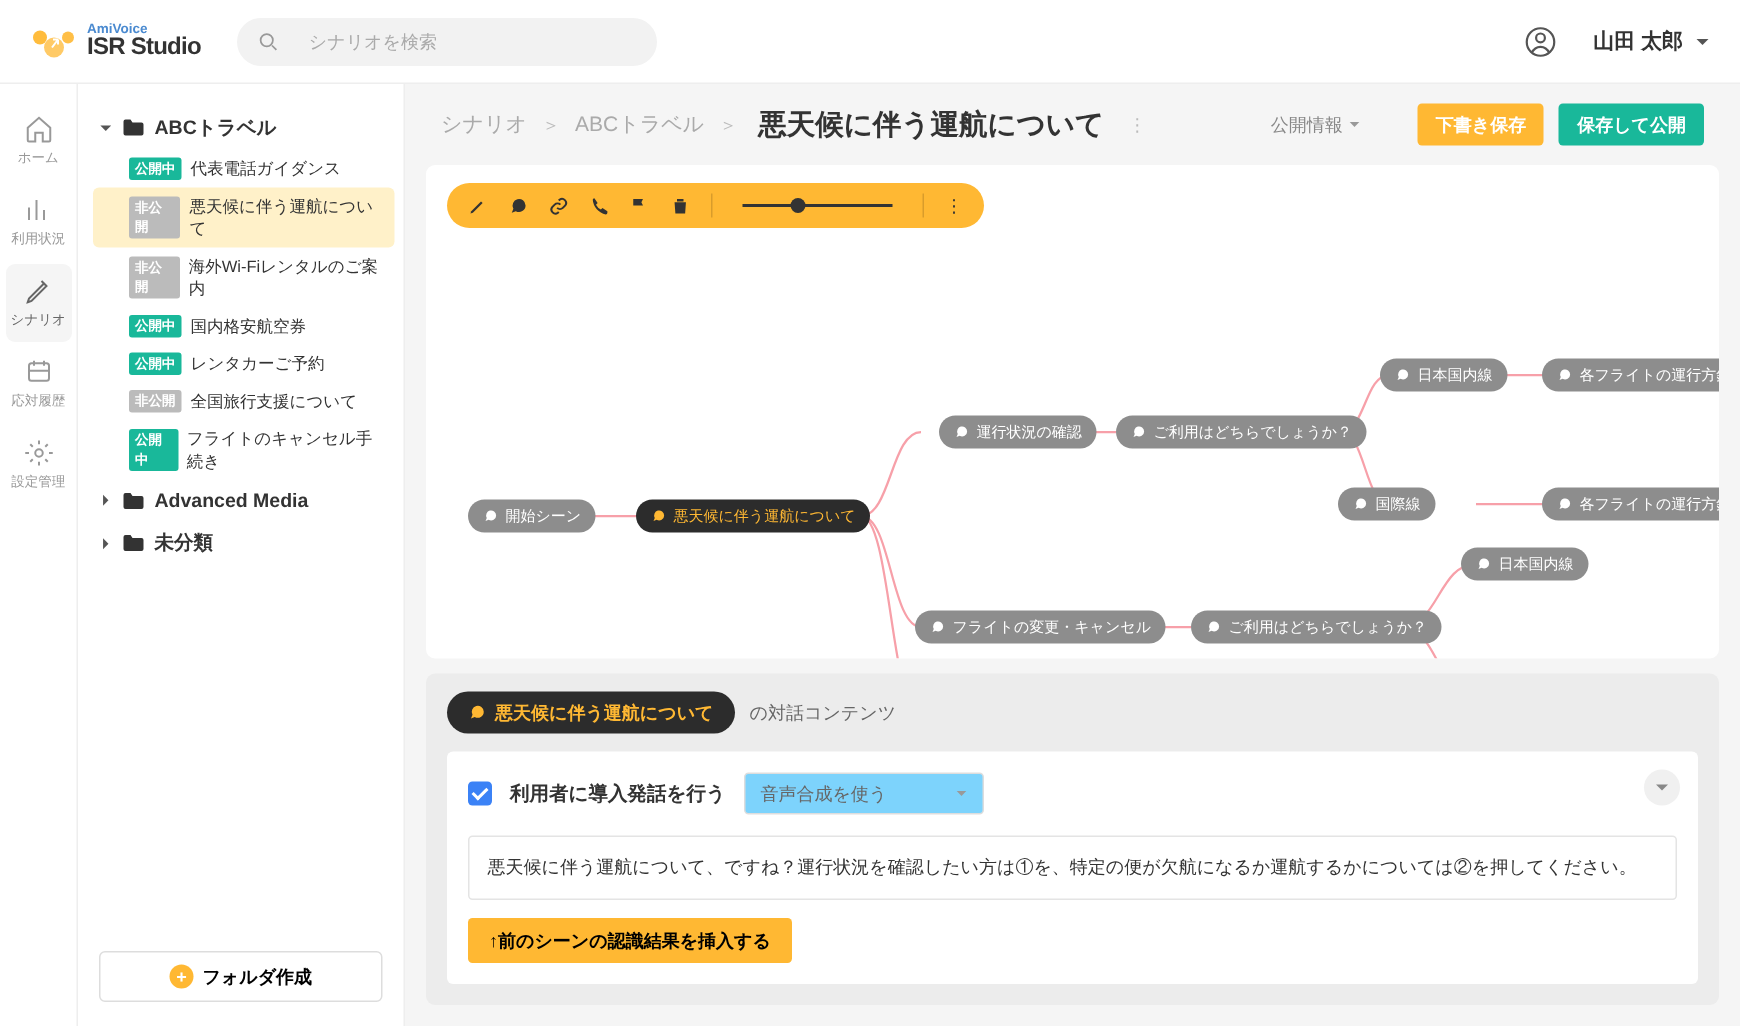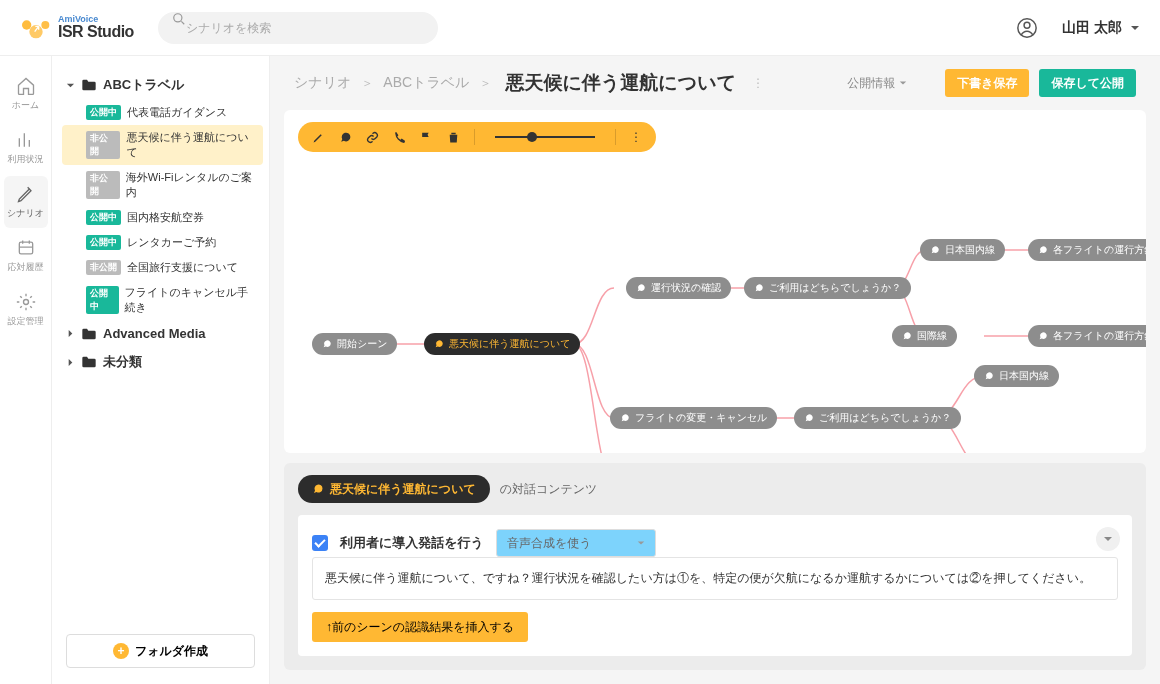--- a/index.html
+++ b/index.html
@@ -5,21 +5,21 @@
 * { margin: 0; padding: 0; box-sizing: border-box; }
 body { font-family: -apple-system, "Hiragino Sans", "Meiryo", sans-serif; background: #f5f5f5; width: 1160px; height: 684px; overflow: hidden; font-size: 12px; color: #333; }
 
 
 .header { height: 56px; display: flex; align-items: center; padding: 0 20px; background: #fff; border-bottom: 1px solid #eee; }
 .logo { display: flex; align-items: flex-end; gap: 6px; }
 .logo-mark { width: 32px; height: 22px; }
 .logo-text { display: flex; flex-direction: column; line-height: 1; }
 .logo-text .brand { font-size: 9px; color: #4a8ad0; font-weight: 600; }
 .logo-text .product { font-size: 16px; font-weight: 800; letter-spacing: -0.5px; color: #333; }
-.search-box { margin-left: 24px; width: 280px; height: 32px; background: #f2f2f2; border-radius: 16px; display: flex; padding: 0 14px; gap: 0; }
+.search-box { margin-left: 24px; width: 280px; height: 32px; background: #f2f2f2; border-radius: 16px; display: flex; align-items: center; padding: 0 14px; gap: 20px; }
 .search-box input { border: none; background: transparent; outline: none; flex: 1; font-size: 12px; }
 .search-box input::placeholder { color: #aaa; }
 .user-area { margin-left: auto; display: flex; align-items: center; gap: 8px; cursor: pointer; }
 .user-name { font-size: 14px; font-weight: 600; margin-left: 16px; }
 
 
 .icon-nav { position: absolute; left: 0; top: 56px; width: 52px; bottom: 0; background: #fff; border-right: 1px solid #eee; display: flex; flex-direction: column; align-items: center; padding-top: 12px; gap: 2px; }
 .icon-nav-item { width: 44px; height: 52px; display: flex; flex-direction: column; align-items: center; justify-content: center; gap: 3px; color: #999; cursor: pointer; border-radius: 6px; }
 .icon-nav-item.active { background: #f5f5f5; color: #666; }
 .icon-nav-item .lbl { font-size: 9px; }
@@ -60,27 +60,27 @@
 .node.gray { background: #8d8d8d; }
 .node.dark { background: #2c2c2c; color: #ffb833; }
 svg.edges { position: absolute; inset: 0; width: 100%; height: 100%; pointer-events: none; }
 svg.edges path { stroke: #f7a0a9; stroke-width: 1.5; fill: none; }
 
 .bottom-panel { margin: 10px 14px 14px; background: #ececec; border-radius: 6px; padding: 12px 14px 14px; }
 .bp-head { display: flex; align-items: center; gap: 10px; margin-bottom: 12px; }
 .bp-pill { background: #2c2c2c; color: #ffb833; height: 28px; border-radius: 14px; display: flex; align-items: center; gap: 6px; padding: 0 14px; font-size: 12px; font-weight: 600; }
 .bp-sub { font-size: 12px; color: #666; }
 .bp-card { background: #fff; border-radius: 4px; padding: 14px; position: relative; }
-.bp-row1 { display: flex; align-items: center; gap: 12px; }
+.bp-row1 { display: flex; align-items: center; gap: 12px; margin-bottom: 14px; }
 .chk { width: 16px; height: 16px; background: #3b82f6; border-radius: 3px; display: flex; align-items: center; justify-content: center; }
 .chk::after { content: ""; width: 4px; height: 8px; border: solid #fff; border-width: 0 2px 2px 0; transform: rotate(45deg); margin-top: -2px; }
 .bp-label { font-size: 13px; font-weight: 600; }
 .select { height: 28px; min-width: 160px; border: 1px solid #ddd; border-radius: 3px; background: #7dd3fc; display: flex; align-items: center; justify-content: space-between; padding: 0 10px; font-size: 12px; color: #666; cursor: pointer; }
 .bp-textarea { border: 1px solid #e4e4e4; border-radius: 3px; padding: 12px; font-size: 12px; color: #333; margin-bottom: 12px; background: #fff; }
-.btn-insert { height: 30px; padding: 0 14px; background: #ffb833; border: none; border-radius: 3px; font-size: 12px; font-weight: 400; cursor: pointer; }
+.btn-insert { height: 30px; padding: 0 14px; background: #ffb833; border: none; border-radius: 3px; font-size: 12px; font-weight: 700; cursor: pointer; }
 .collapse { position: absolute; top: 12px; right: 12px; width: 24px; height: 24px; border-radius: 50%; background: #f0f0f0; display: flex; align-items: center; justify-content: center; cursor: pointer; }
 
 .ico { display: inline-flex; align-items: center; justify-content: center; }
 </style>
 </head>
 <body>
 
 <div class="header">
   <div class="logo">
     <svg class="logo-mark" viewBox="0 0 48 32">

